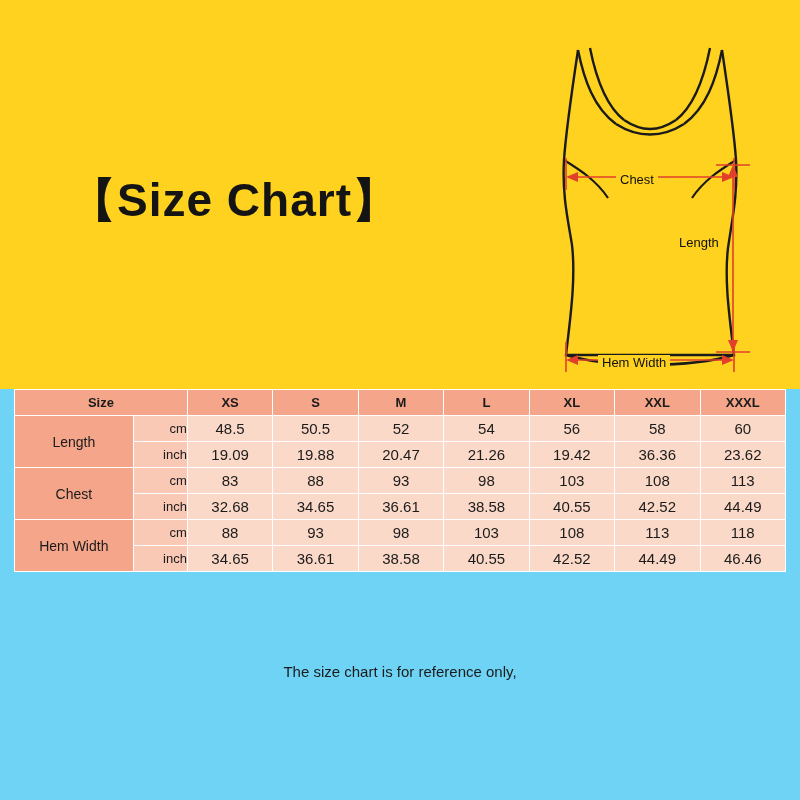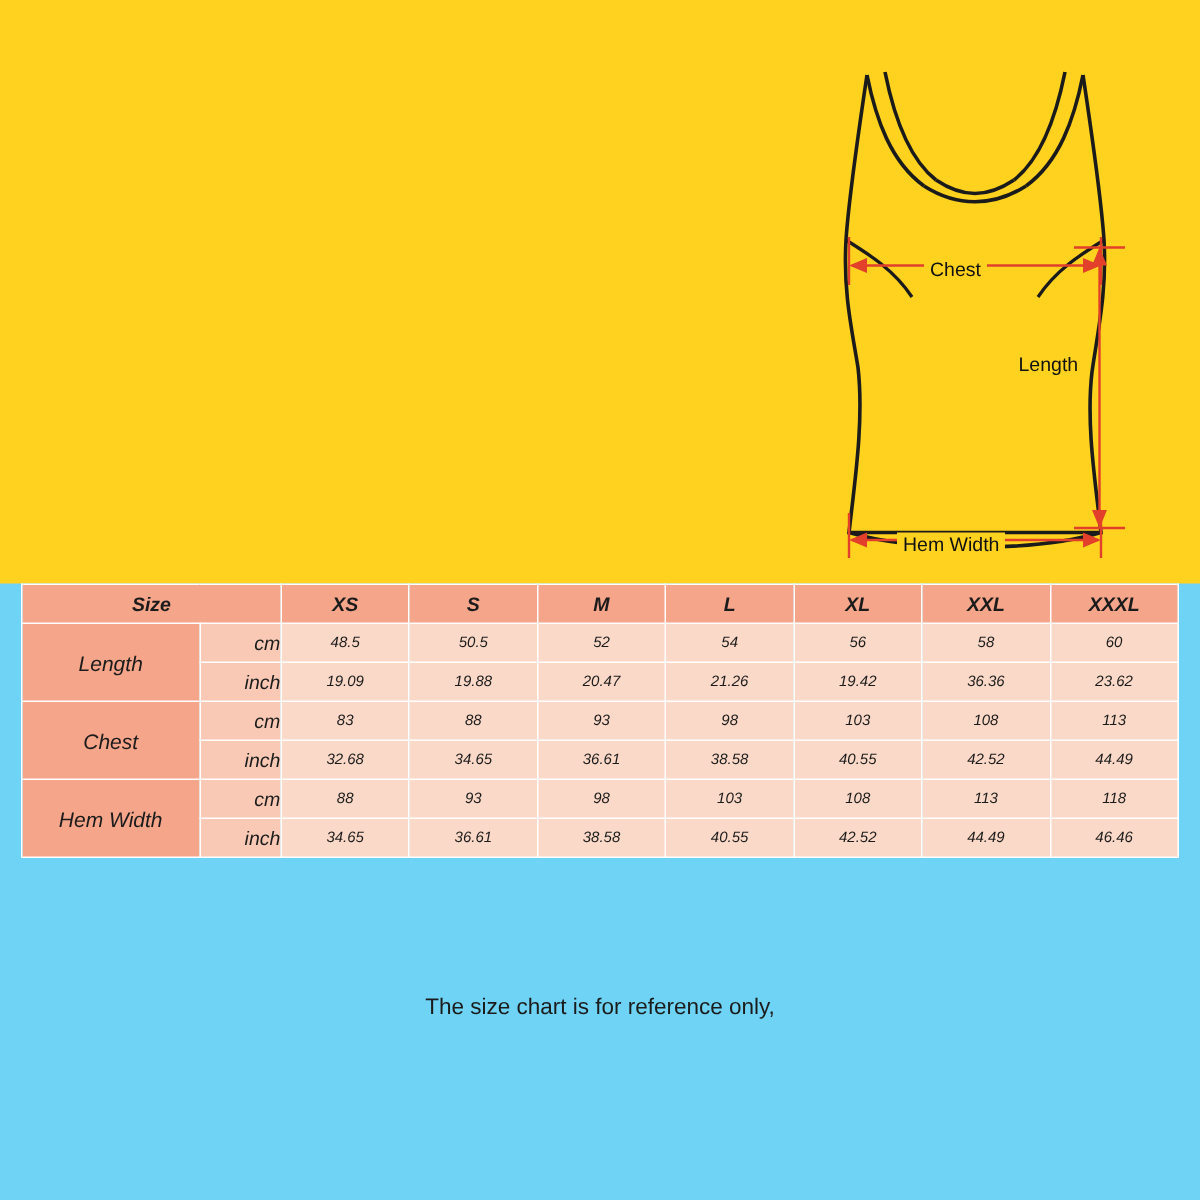--- a/index.html
+++ b/index.html
@@ -35,26 +35,25 @@
   .lbl-length{left:155px;top:215px;}
   .lbl-hem{left:78px;top:335px;}
 
   
   .table-wrap{
     position:absolute;left:14px;top:389px;width:772px;
   }
   table{
     border-collapse:collapse;width:772px;
     table-layout:fixed;
-    font-style:italic;
   }
   td,th{
     border:1px solid #ffffff;
     text-align:center;
-    font-size:10px;
+    font-size:15px;
     color:#1b1b1b;
     height:25px;
     font-weight:normal;
     padding:0;
   }
   .hdr{background:#f4a58a;font-weight:bold;font-size:13px;}
   .rowhdr{background:#f4a58a;font-weight:normal;font-size:14px;}
   .unit{background:#f9c9b6;font-size:13px;text-align:right;}
   .val{background:#fbd9c8;}
   col.c-label{width:118px;}
@@ -66,20 +65,21 @@
     position:absolute;left:0;top:655px;width:800px;
     text-align:center;color:#1b1b1b;font-size:15px;line-height:34px;
   }
 </style>
 </head>
 <body>
 
 <div class="page">
 
   <div class="top-band">
+    <div class="title">【Size Chart】</div>
 
     <div class="diagram">
       <svg width="260" height="360" viewBox="0 0 260 360">
 
         <path d="M58 30 C 52 70, 46 110, 44 140 C 42 175, 48 200, 52 225 C 56 260, 50 300, 46 335 L 214 335 C 210 300, 204 262, 208 228 C 212 200, 218 174, 216 140 C 214 110, 208 70, 202 30" fill="none" stroke="#1b1b1b" stroke-width="2.4"></path>
 
         <path d="M58 30 C 64 60, 74 88, 96 104" fill="none" stroke="#1b1b1b" stroke-width="2.4"></path>
         <path d="M70 28 C 76 58, 86 86, 104 100" fill="none" stroke="#1b1b1b" stroke-width="2.4"></path>
 
         <path d="M202 30 C 196 60, 186 88, 164 104" fill="none" stroke="#1b1b1b" stroke-width="2.4"></path>

